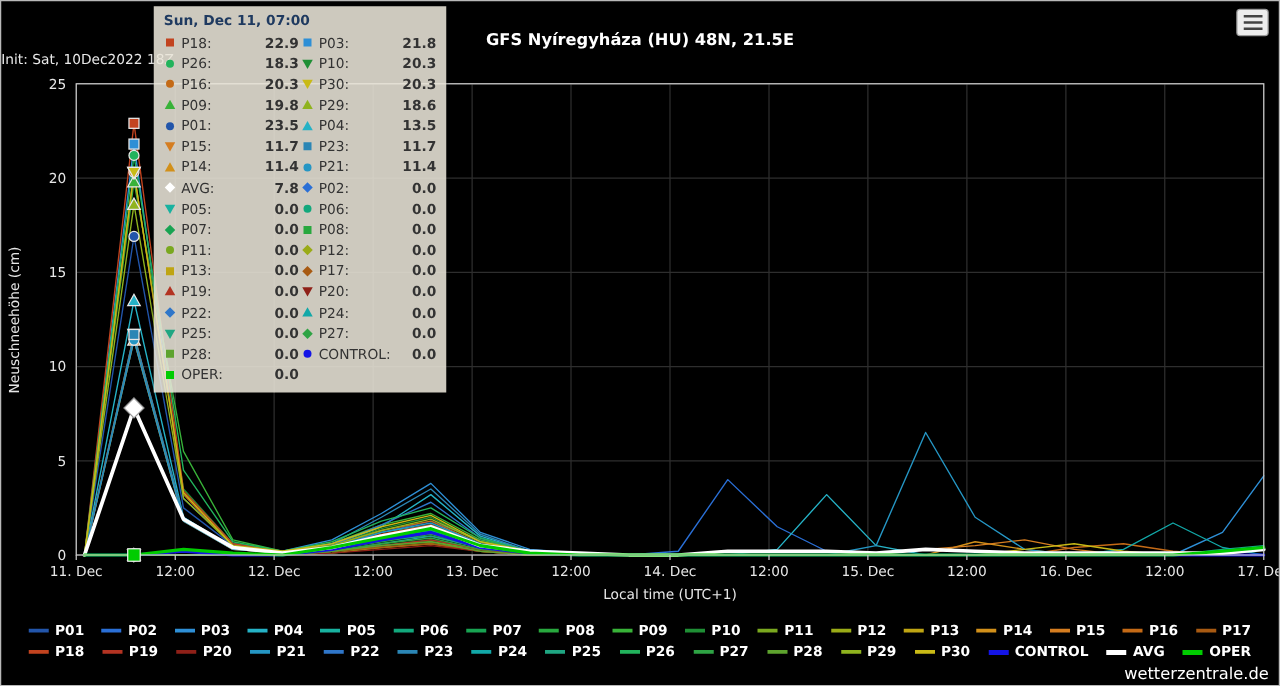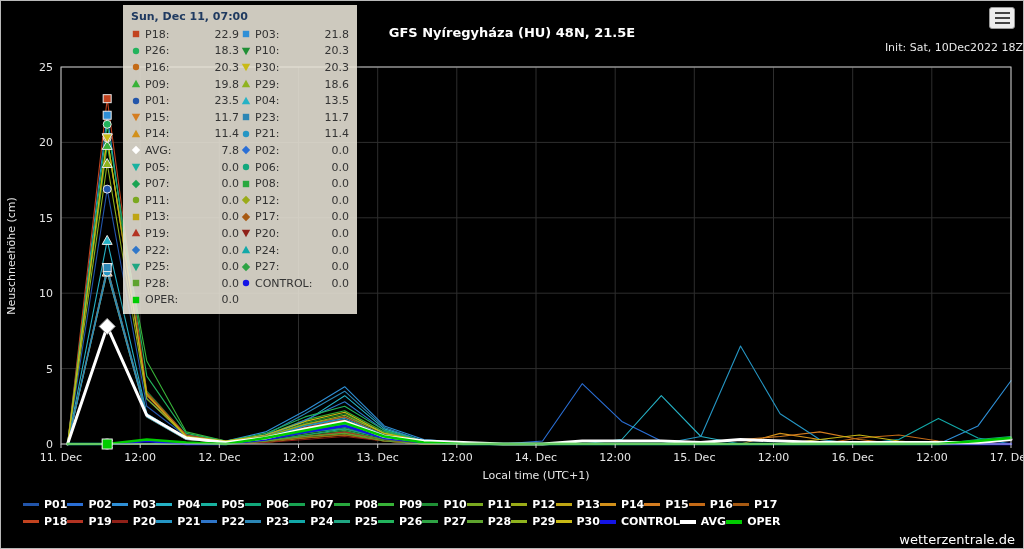--- a/index.html
+++ b/index.html
@@ -1,38 +1,38 @@
 <!DOCTYPE html>
 <html><head>
 <meta charset="utf-8">
 <style>
   html,body{margin:0;padding:0;background:#000;}
   .page{position:relative;width:1024px;height:549px;background:#000;overflow:hidden;
         font-family:"DejaVu Sans",sans-serif;border:1px solid #b9b9b9;box-sizing:border-box;}
   .chart-title{position:absolute;top:24px;left:0;width:100%;text-align:center;color:#fff;
                font-size:13px;font-weight:bold;z-index:2;}
-  .chart-subtitle{position:absolute;top:40px;left:0;width:100%;text-align:right;color:#e8e8e8;
+  .chart-subtitle{position:absolute;top:40px;left:0;width:100%;text-align:left;color:#e8e8e8;
                   font-size:11px;z-index:2;}
   .menu-btn{position:absolute;top:6px;right:8px;width:26px;height:22px;background:#ededed;
             border:1px solid #999;border-radius:3px;z-index:6;cursor:pointer;
             display:flex;flex-direction:column;justify-content:center;align-items:center;gap:3px;padding:0;}
   .menu-btn .bar{display:block;width:15px;height:2px;background:#444;}
   #plot{position:absolute;left:0;top:0;z-index:1;}
   svg text{font-family:"DejaVu Sans",sans-serif;font-size:11px;fill:#e6e6e6;}
   .tooltip{position:absolute;left:122px;top:4px;width:218px;z-index:5;
            background:rgba(233,229,216,0.88);padding:5px 8px 6px 8px;color:#333;
            box-shadow:0 1px 4px rgba(0,0,0,0.5);}
   .tt-header{font-size:11px;font-weight:bold;color:#1f3a60;margin-bottom:3px;}
   .tt-entries{display:grid;grid-template-columns:1fr 1fr;column-gap:2px;}
   .tt-entry{display:flex;align-items:center;gap:4px;height:16.6px;font-size:11px;}
   .tt-entry svg{flex:0 0 auto;}
   .tt-name{color:#333;}
-  .tt-val{margin-left:auto;color:#333;}
+  .tt-val{margin-left:auto;color:#333;font-weight:bold;}
   .legend{position:absolute;left:10px;right:10px;top:495px;z-index:2;}
-  .legend-row{display:flex;align-items:center;height:17px;padding:0 12px;}
+  .legend-row{display:flex;justify-content:space-between;align-items:center;height:17px;padding:0 12px;}
   .legend-item{display:flex;align-items:center;gap:5px;cursor:pointer;}
   .legend-swatch{display:inline-block;width:16px;height:3px;}
   .legend-label{color:#fff;font-weight:bold;font-size:11px;white-space:nowrap;}
   .watermark{position:absolute;right:8px;bottom:1px;color:#fff;font-weight:normal;font-size:13px;z-index:3;}
 </style>
 </head>
 <body>
 
 <div class="page">
   <div class="chart-title">GFS Nyíregyháza (HU) 48N, 21.5E</div>

